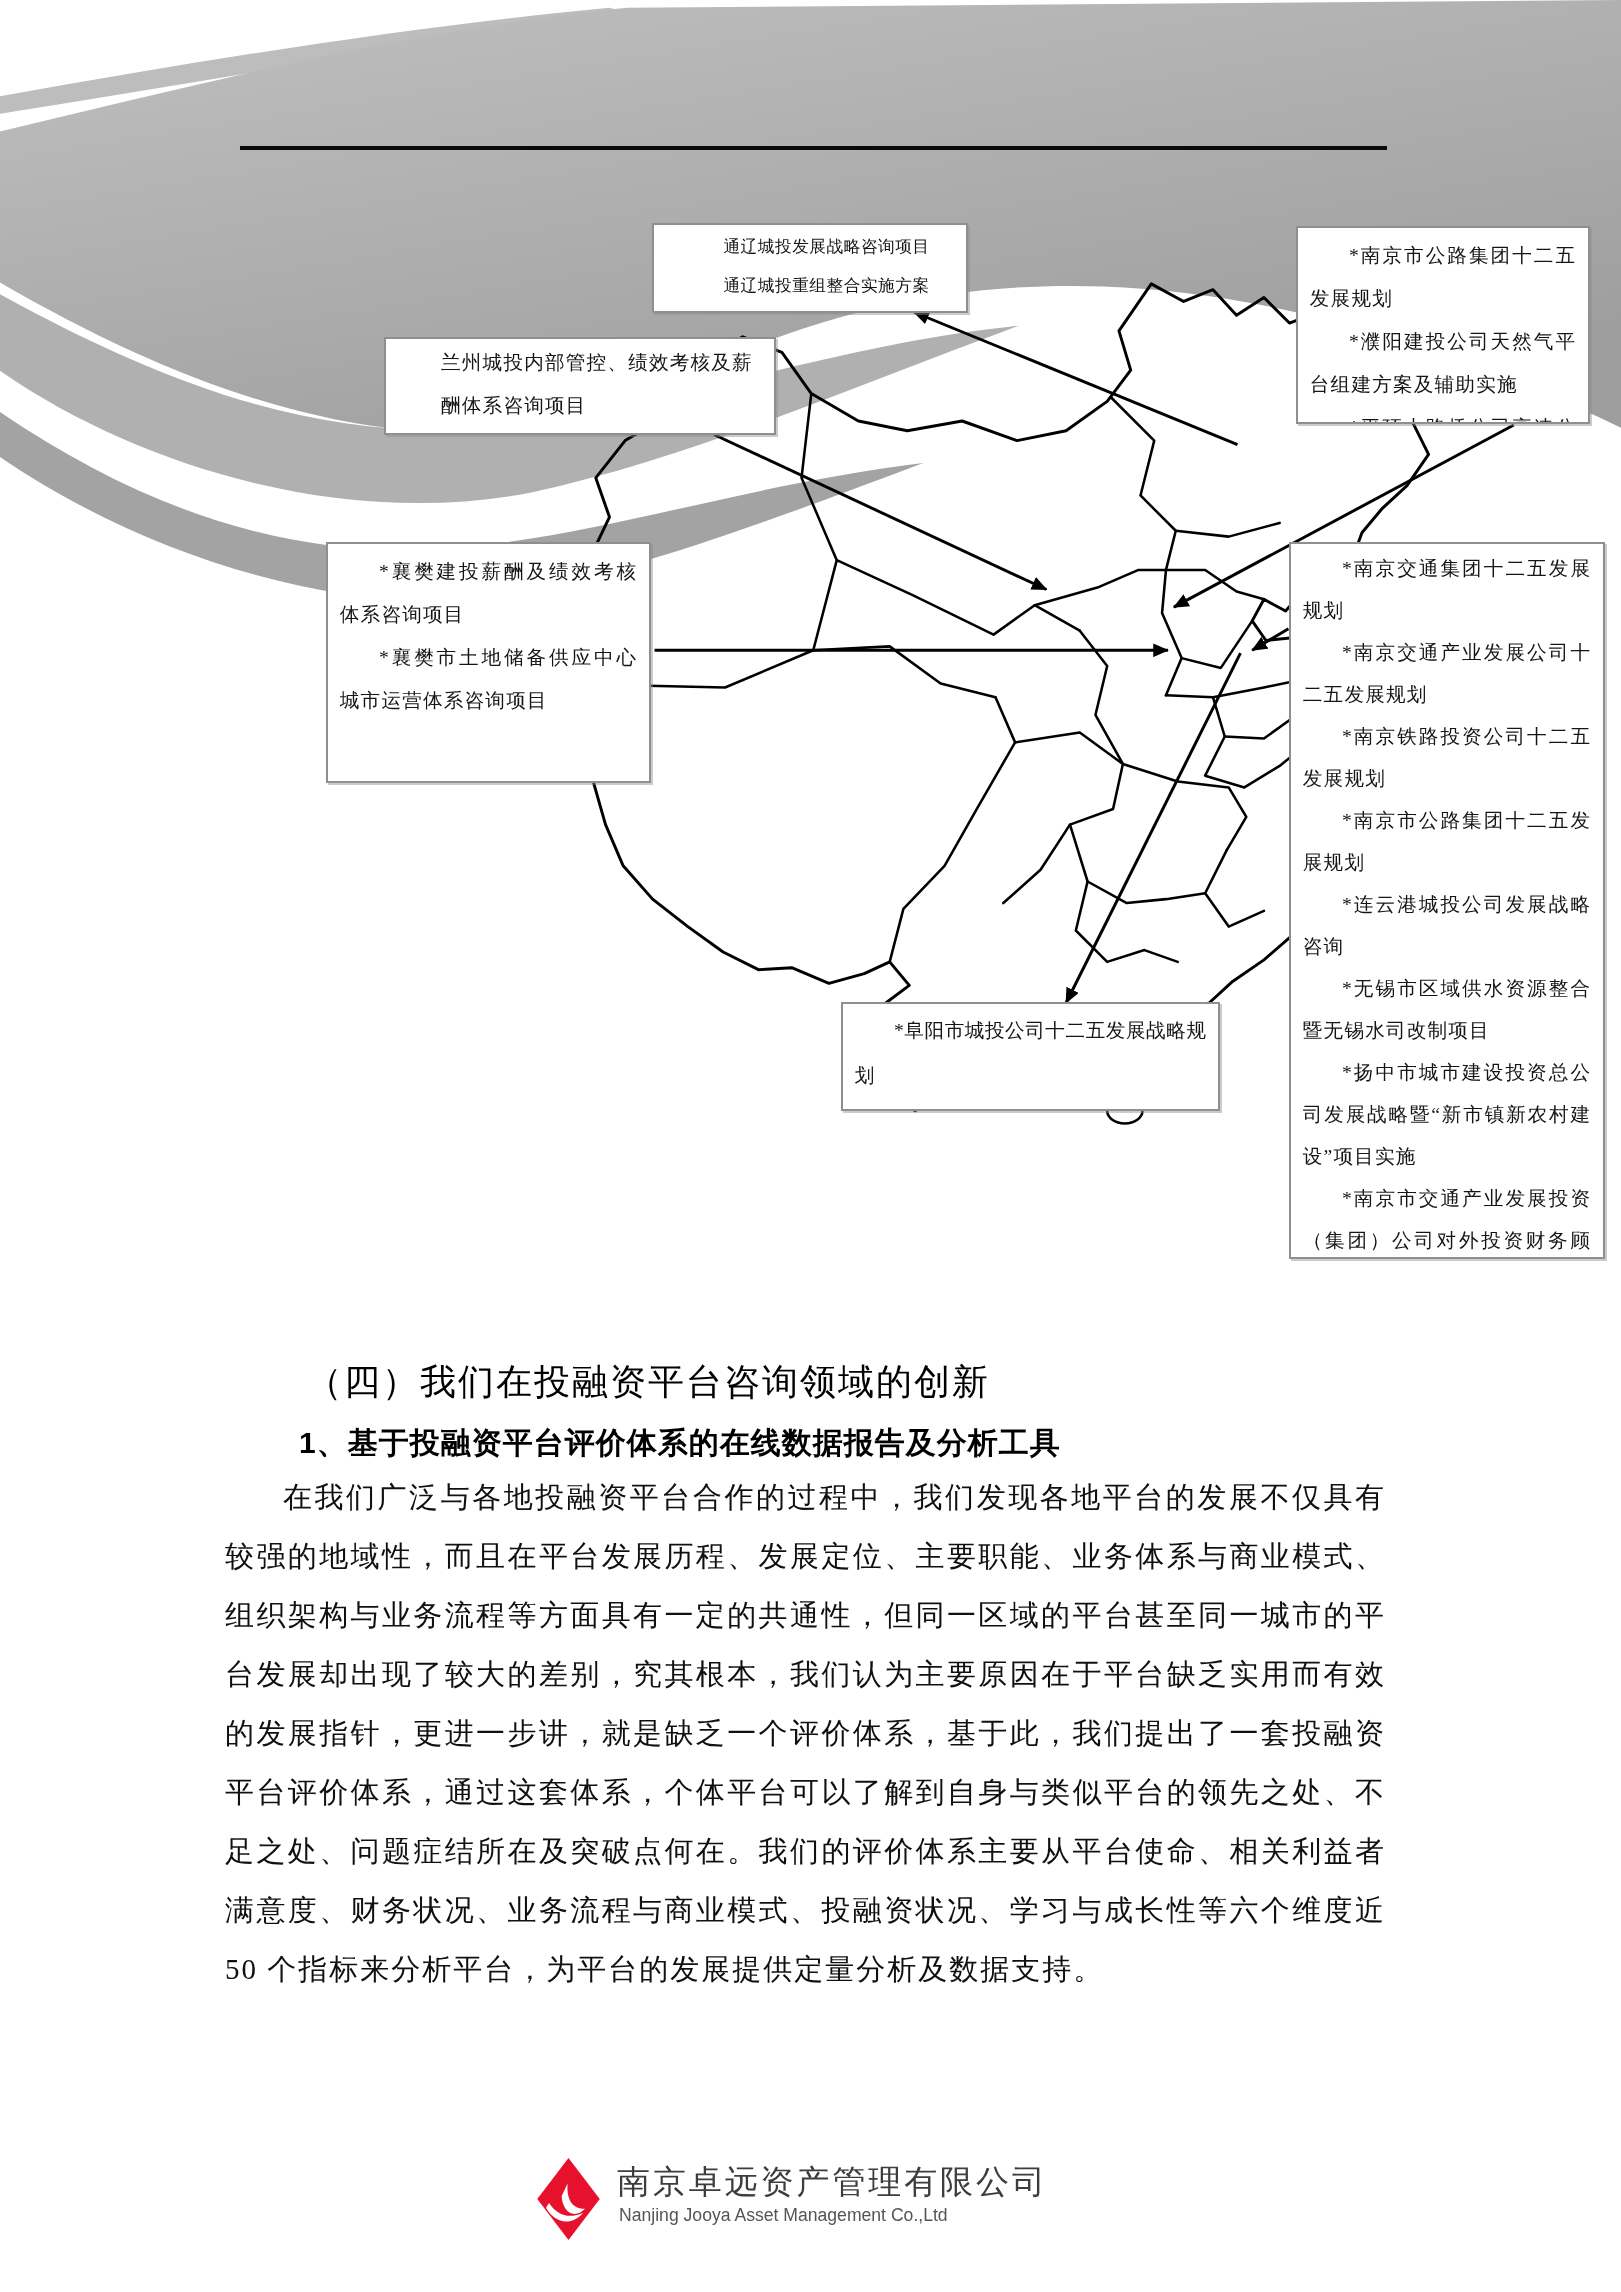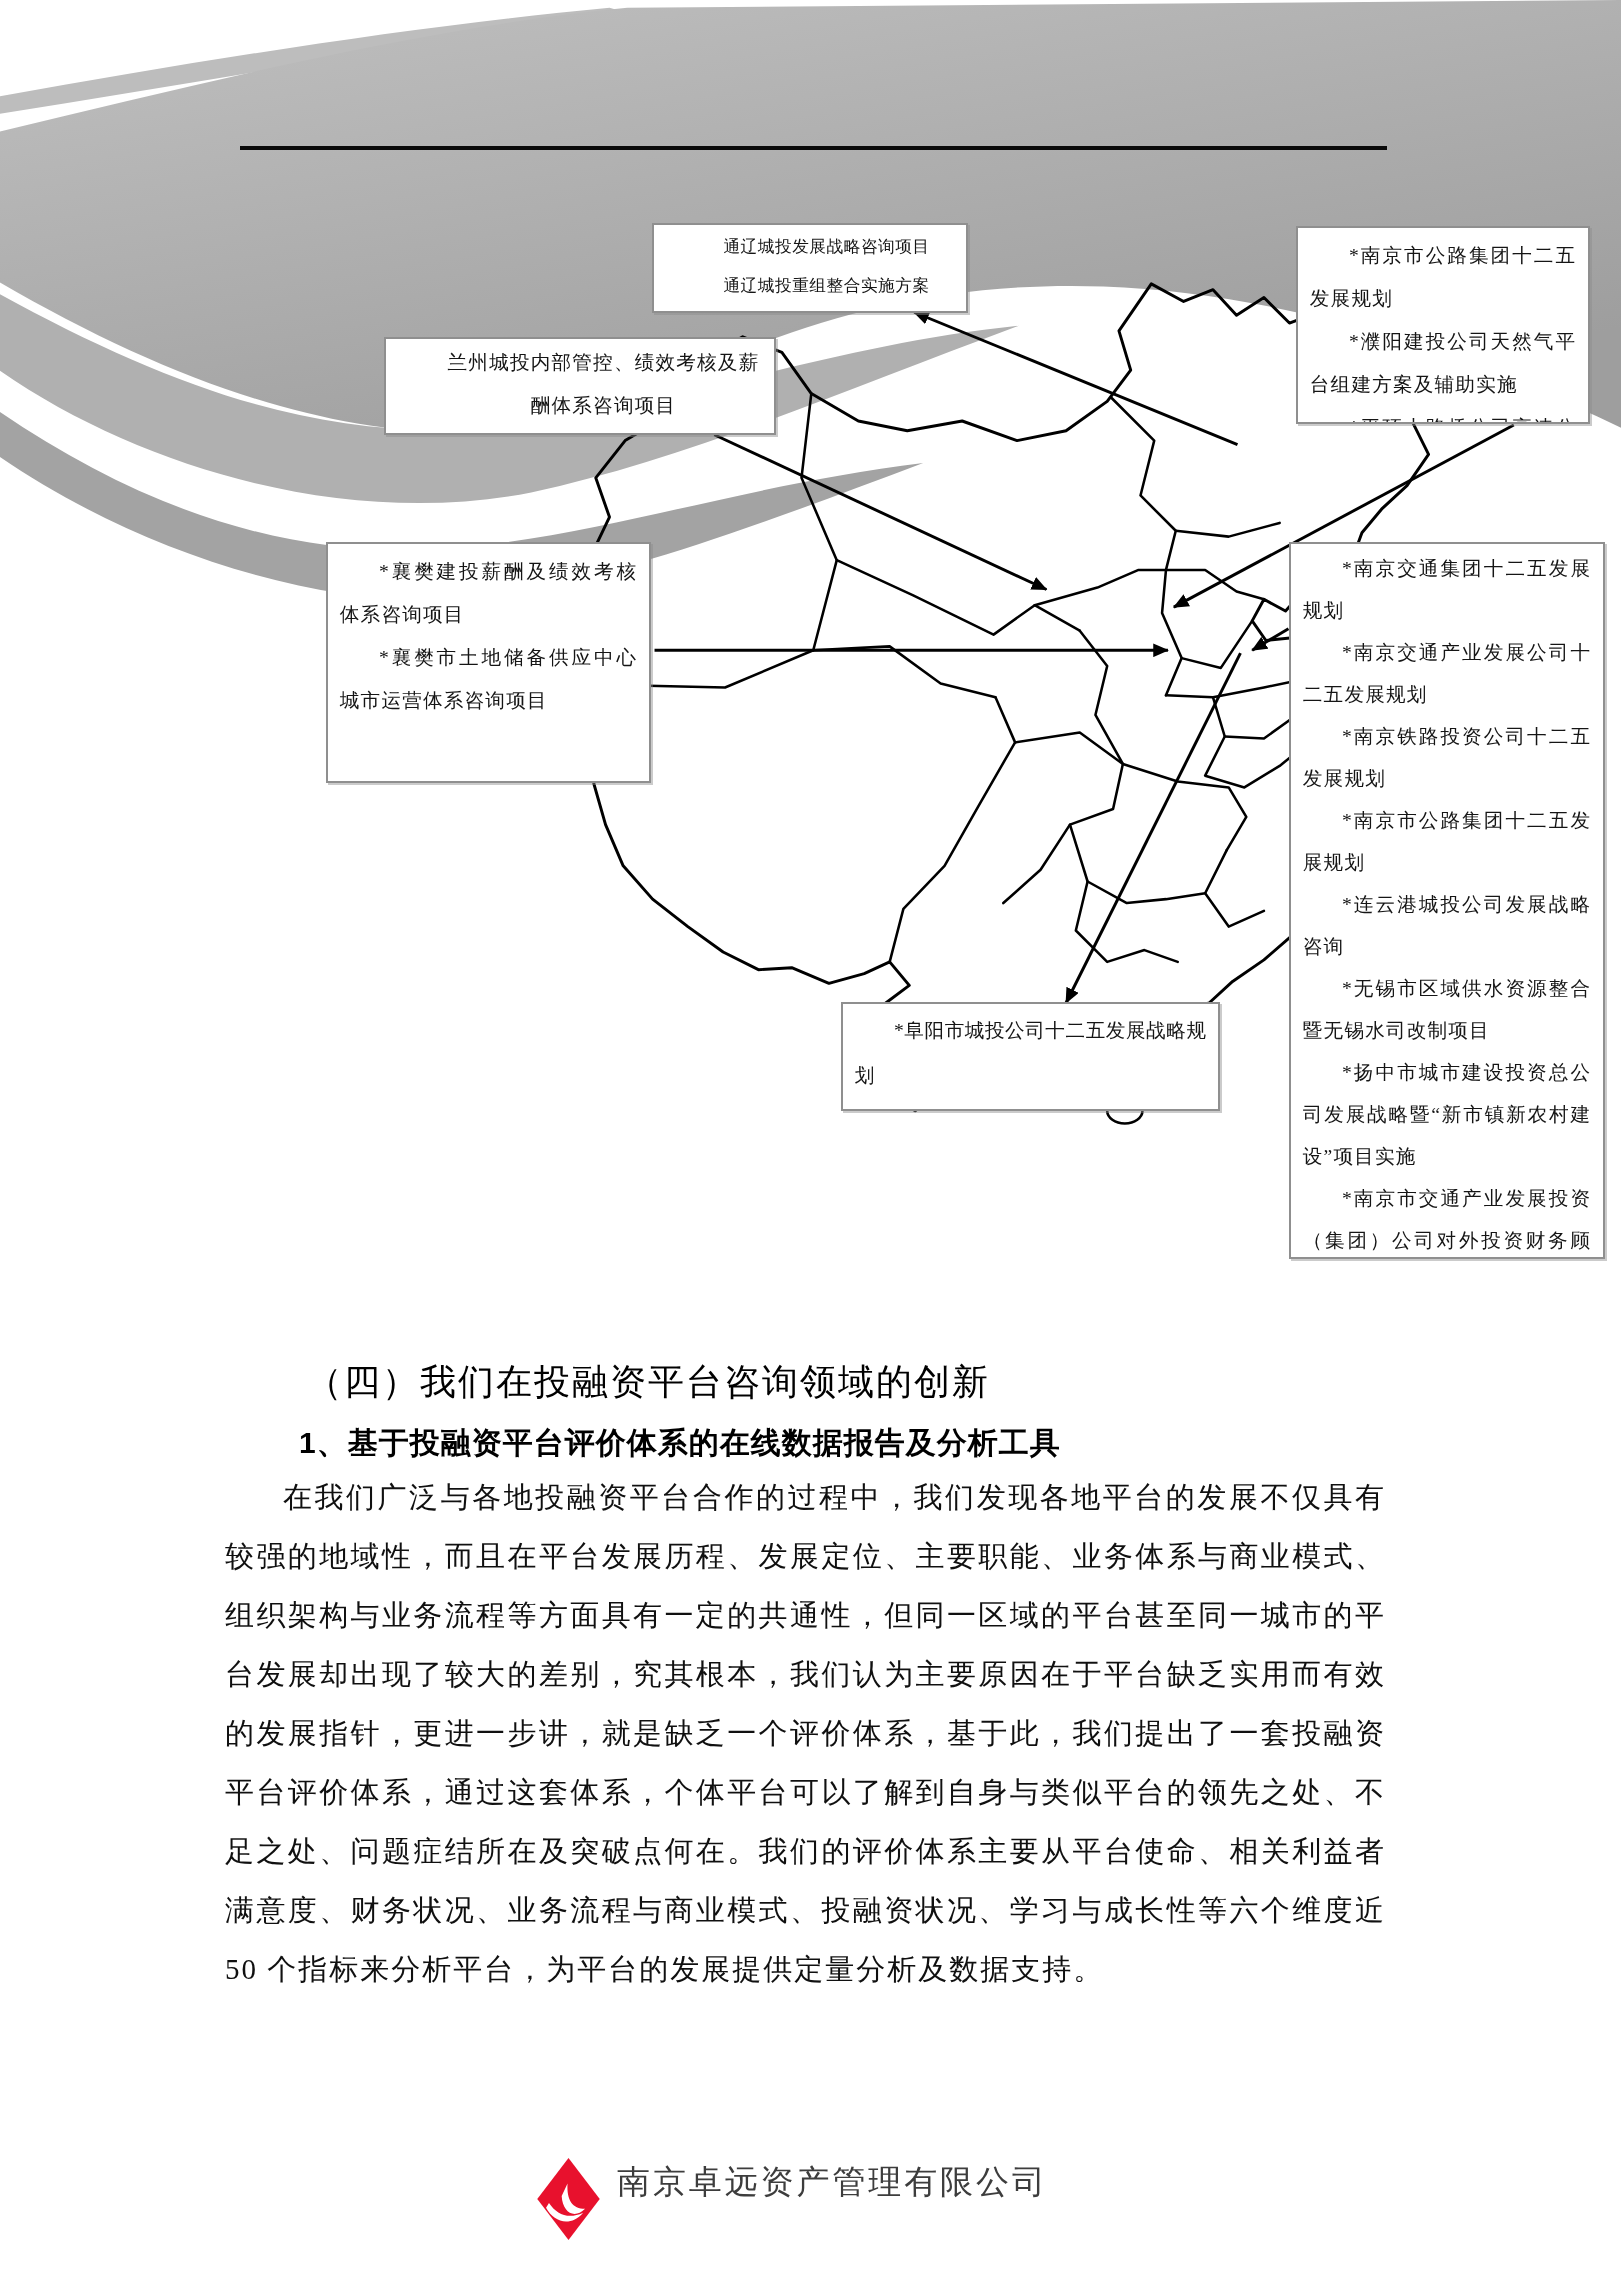--- a/index.html
+++ b/index.html
@@ -16,21 +16,21 @@
   .callout{
     position:absolute;background:#ffffff;border:2.9px solid #8f8f8f;
     box-shadow:2px 2px 0 rgba(140,140,140,.45);
     overflow:hidden;color:#151515;
     font-family:"Liberation Serif","DejaVu Serif",serif;
   }
   .callout .ci{text-indent:2em;text-align:justify;}
   .box-tongliao{left:652px;top:223px;width:259px;height:84px;
     font-size:16.7px;line-height:39px;padding:2px 9.8px 0 43px;letter-spacing:0.5px;text-align:center;}
   .box-lanzhou{left:384px;top:337px;width:325px;height:92px;
-    font-size:19.6px;line-height:43px;letter-spacing:1.2px;padding:2px 7.8px 0 55px;text-align:center;}
+    font-size:19.6px;line-height:43px;letter-spacing:1.2px;padding:2px 7.8px 0 55px;}
   .box-anyang{left:1296px;top:226px;width:294px;height:198px;
     font-size:19.6px;line-height:43px;letter-spacing:1.2px;padding:5.9px 11.8px 0 11.8px;box-sizing:border-box;}
   .box-xiangfan{left:326px;top:542px;width:325px;height:241px;
     font-size:19.6px;line-height:43px;letter-spacing:1.2px;padding:5.9px 11.8px 0 11.8px;box-sizing:border-box;}
   .box-nanjing{left:1289px;top:542px;width:316px;height:717px;
     font-size:19.6px;line-height:42px;letter-spacing:1.2px;padding:3.9px 11.8px 0 11.8px;box-sizing:border-box;}
   .box-fuyang{left:841px;top:1002px;width:379px;height:109px;
     font-size:19.6px;line-height:45px;letter-spacing:0.2px;padding:3.9px 11.8px 0 11.8px;box-sizing:border-box;}
   
   .h1{position:absolute;left:306px;top:1358px;width:1078px;
@@ -151,15 +151,16 @@
   <div class="h1">（四）我们在投融资平台咨询领域的创新</div>
   <div class="h2">1、基于投融资平台评价体系的在线数据报告及分析工具</div>
   <div class="para">在我们广泛与各地投融资平台合作的过程中，我们发现各地平台的发展不仅具有较强的地域性，而且在平台发展历程、发展定位、主要职能、业务体系与商业模式、组织架构与业务流程等方面具有一定的共通性，但同一区域的平台甚至同一城市的平台发展却出现了较大的差别，究其根本，我们认为主要原因在于平台缺乏实用而有效的发展指针，更进一步讲，就是缺乏一个评价体系，基于此，我们提出了一套投融资平台评价体系，通过这套体系，个体平台可以了解到自身与类似平台的领先之处、不足之处、问题症结所在及突破点何在。我们的评价体系主要从平台使命、相关利益者满意度、财务状况、业务流程与商业模式、投融资状况、学习与成长性等六个维度近 50 个指标来分析平台，为平台的发展提供定量分析及数据支持。</div>
 
   <svg class="logo-svg" viewBox="0 0 64 84">
     <polygon points="32,0 64,42 32,84 0,42" fill="#e8112d"></polygon>
     <path d="M12,46 C20,58 32,63 47,56 C34,71 17,66 9,51 Z" fill="#ffffff"></path>
     <path d="M31,26 C30,43 36,52 49,52 C38,63 26,56 25,39 Z" fill="#ffffff"></path>
   </svg>
   <div class="co-zh">南京卓远资产管理有限公司</div>
+  <div class="co-en">Nanjing Jooya Asset Management Co.,Ltd</div>
 
 </div>
 
 
 </body></html>

